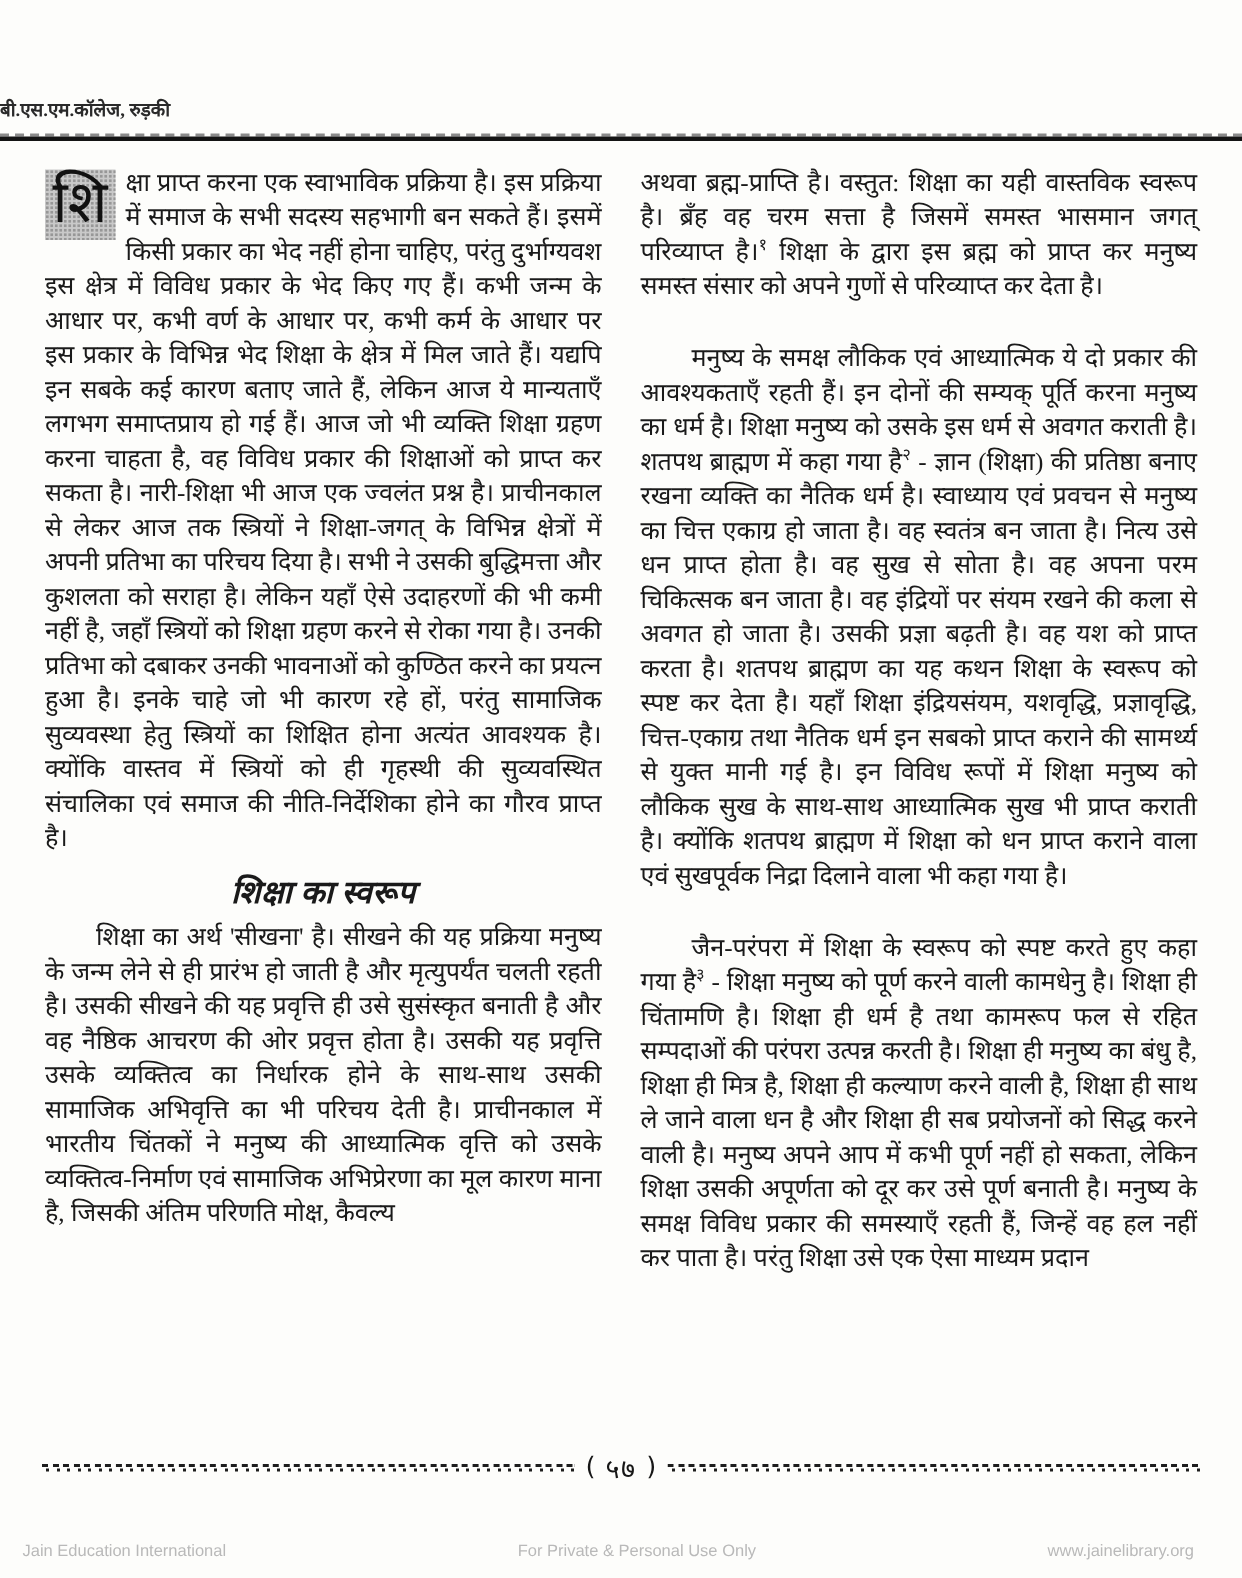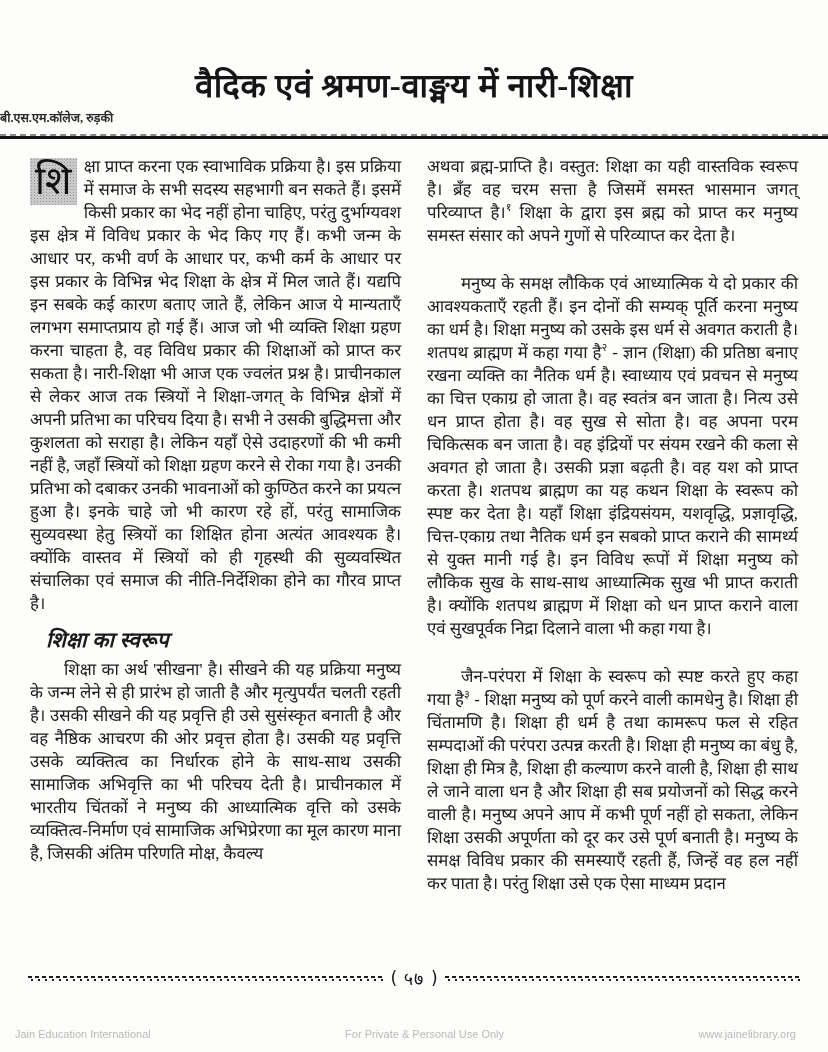--- a/index.html
+++ b/index.html
@@ -59,22 +59,22 @@
     margin:3px 7px 0 0;
     background-color:#c9c9c9;
     background-image:radial-gradient(#979797 1px, transparent 1px);
     background-size:3px 3px;
     color:#111;
   }
   .section-heading {
     font-style:italic;
     font-weight:bold;
     font-size:21px;
-    margin:14px 0 6px 16px;
-    text-align:left;
+    margin:14px 0 6px 0;
+    text-align:center;
     letter-spacing:0.3px;
   }
   sup.fn {
     font-size:11px;
     vertical-align:super;
     line-height:0;
   }
 
   .page-number-rule {
     position:absolute;
@@ -114,21 +114,20 @@
     font-size:11px;
     color:#b9b9b9;
   }
 </style>
 </head>
 <body>
 
 <div class="page">
 
   <div class="page-header">
-    <div class="page-title">वैदिक एवं श्रमण-वाङ्मय में नारी-शिक्षा</div>
     <div class="affiliation">बी.एस.एम.कॉलेज, रुड़की</div>
     <div class="header-rule">
       <div class="thin"></div>
       <div class="thick"></div>
     </div>
   </div>
 
   <div class="content">
 
     <div class="col">

